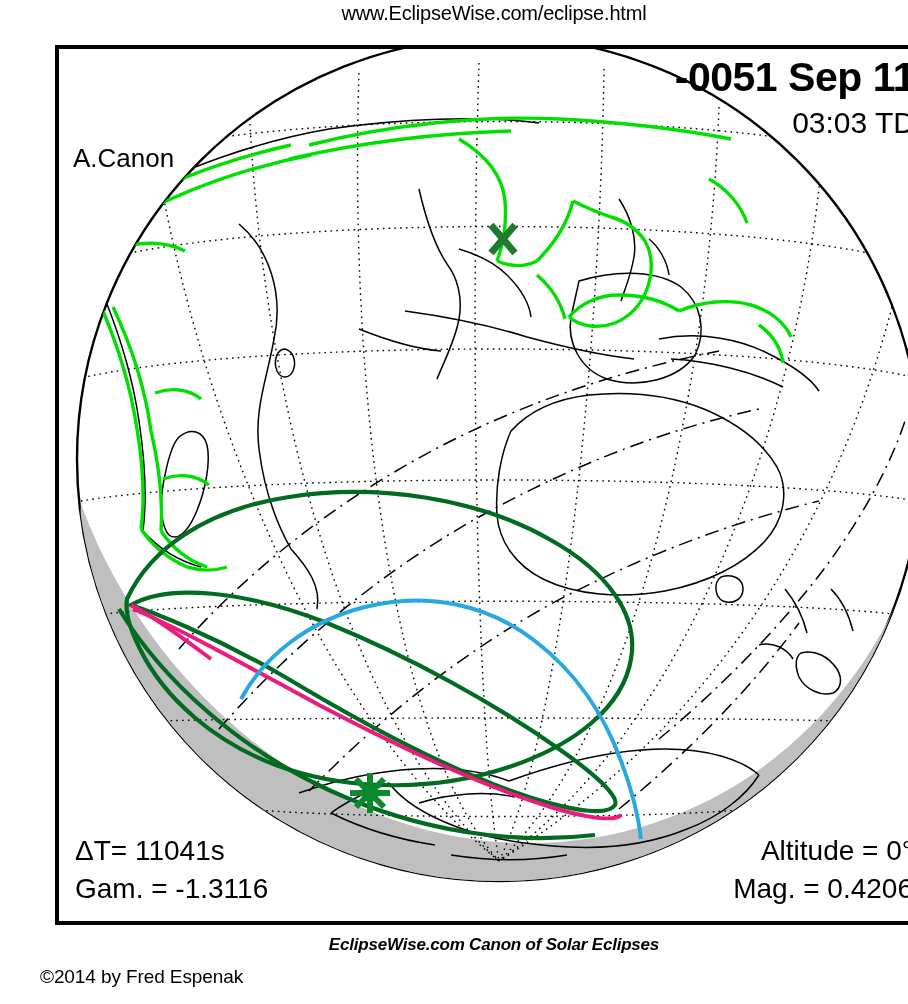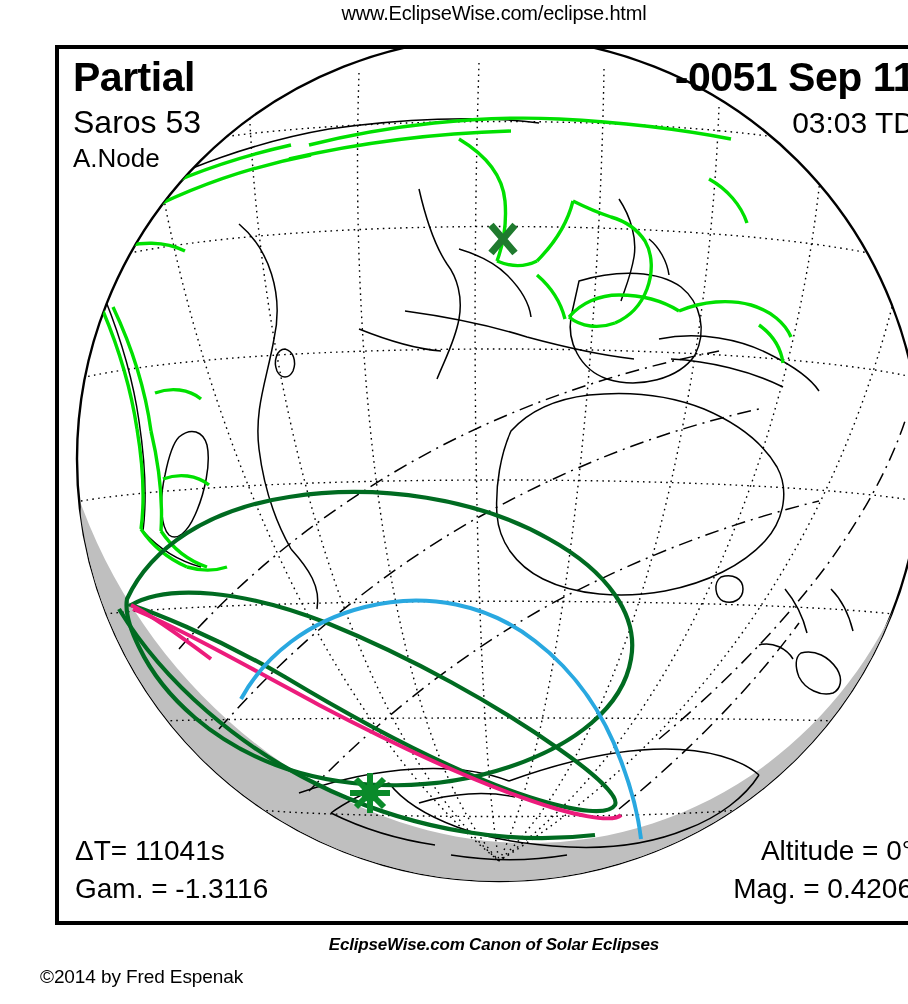--- a/index.html
+++ b/index.html
@@ -234,23 +234,21 @@
               <line x1="297" y1="730" x2="325" y2="758"></line>
               <line x1="325" y1="730" x2="297" y2="758"></line>
             </g>
             <circle cx="311" cy="744" r="9" fill="#0A8A2A"></circle>
           </g>
 
         </g>
       </svg>
     </div>
 
-    <div class="t-title">Partial</div>
-    <div class="t-saros">Saros  53</div>
-    <div class="t-node">A.Node</div>
+    <div class="t-node">A.Canon</div>
 
     <div class="t-date">-0051 Sep 11</div>
     <div class="t-time">03:03 TD</div>
 
     <div class="t-dt">ΔT=  11041s</div>
     <div class="t-gam">Gam. = -1.3116</div>
     <div class="t-alt">Altitude =  0°</div>
     <div class="t-mag">Mag. = 0.4206</div>
   </div>
 

